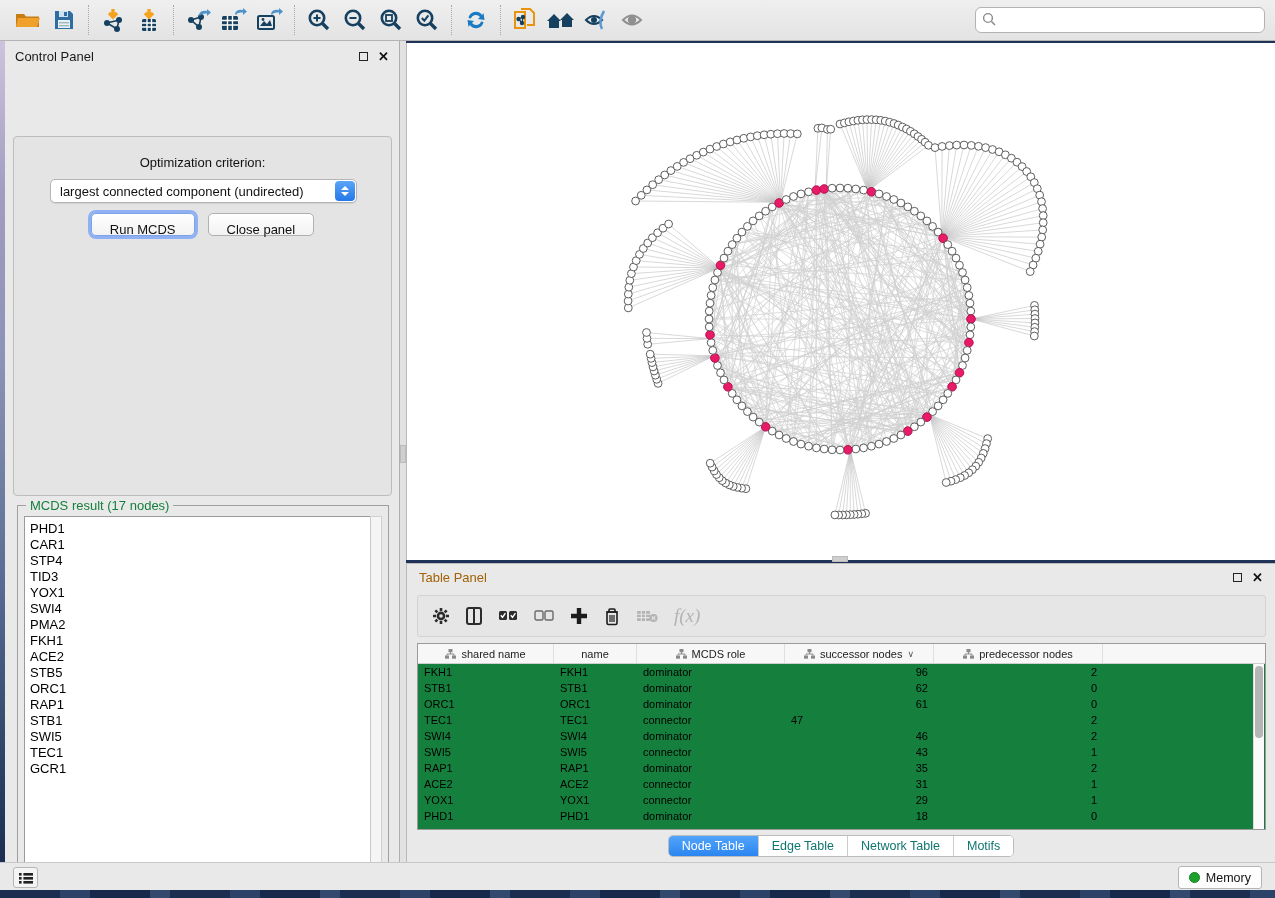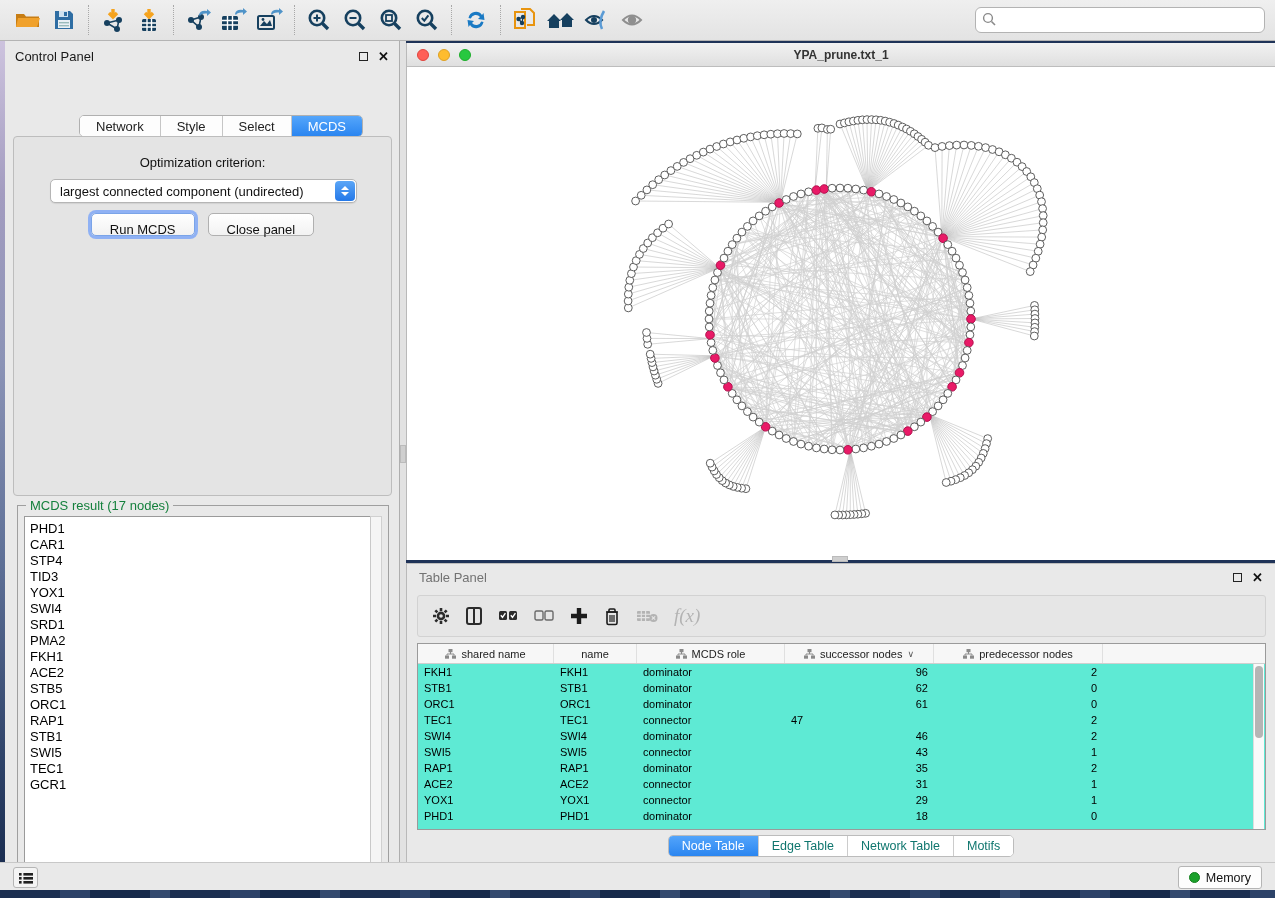--- a/index.html
+++ b/index.html
@@ -79,28 +79,28 @@
   .light.red { background:#ff5f57; border:1px solid #e0443e; }
   .light.yellow { background:#febc2e; border:1px solid #dea123; }
   .light.green { background:#28c840; border:1px solid #1dad2b; }
   .net-title { position:absolute; left:0; right:0; text-align:center; font-size:12px; font-weight:bold; color:#333; }
   .net-canvas { position:absolute; left:0; top:24px; width:869px; height:493px; background:#fff; }
 
   
   .table-panel { position:absolute; left:406px; top:563px; width:869px; height:299px;
     background:#e9e9e9; border-left:1px solid #b9b9b9; border-top:1px solid #bdbdbd; }
   .tp-head { height:26px; display:flex; align-items:center; padding:0 12px; }
-  .tp-title { font-size:13px; color:#737373; }
+  .tp-title { font-size:13px; color:#a16207; }
   .tp-toolbar { position:absolute; left:10px; top:31px; width:849px; height:42px;
     background:#e6e6e6; border:1px solid #d2d2d2; border-radius:3px; display:flex;
     align-items:center; gap:16px; padding:0 14px; }
   .tp-ic { background:none; border:none; display:flex; align-items:center; justify-content:center; height:30px; }
   .fx { font-family:"Liberation Serif", serif; font-style:italic; font-size:19px; color:#b3b3b3; }
 
-  .ntable { position:absolute; left:10px; top:79px; width:849px; height:187px; background:#5eead4;
+  .ntable { position:absolute; left:10px; top:79px; width:849px; height:187px; background:#15803d;
     border:1px solid #9a9a9a; overflow:hidden; }
   .thead { display:flex; height:20px; background:#f7f7f7; border-bottom:1px solid #cfcfcf; }
   .th { display:flex; align-items:center; justify-content:center; gap:5px; font-size:11px;
     color:#222; border-right:1px solid #e0e0e0; }
   .th .sort { font-size:9px; color:#555; }
   .c0 { width:136px; } .c1 { width:83px; } .c2 { width:148px; } .c3 { width:149px; } .c4 { width:169px; }
   .trow { display:flex; height:16px; align-items:center; }
   .tcell { font-size:11px; color:#000; padding:0 6px; overflow:hidden; white-space:nowrap; }
   .tcell.c0,.tcell.c1,.tcell.c2 { text-align:left; }
   .tcell.c3,.tcell.c4 { text-align:right; }
@@ -310,26 +310,20 @@
   <div class="wp-left"></div>
   <div class="wp-bottom"></div>
 
   <div class="control-panel">
     <div class="cp-head">
       <span class="cp-title">Control Panel</span>
       <span class="win-ctl">
         <span class="float-ic"></span>
         <span class="close-ic">✕</span>
       </span>
-    </div>
-    <div class="cp-tabs">
-      <div class="cp-tab">Network</div>
-      <div class="cp-tab">Style</div>
-      <div class="cp-tab">Select</div>
-      <div class="cp-tab active">MCDS</div>
     </div>
     <div class="cp-inner">
       <div class="opt-label">Optimization criterion:</div>
       <div class="popup">
         <span>largest connected component (undirected)</span>
         <span class="popup-step">
             <span class="chev-up"></span>
             <span class="chev-dn"></span>
           </span>
       </div>
@@ -340,49 +334,40 @@
     </div>
     <div class="fieldset">
       <span class="legend">MCDS result (17 nodes)</span>
       <div class="mcds-list">
           <div class="mcds-item">PHD1</div>
           <div class="mcds-item">CAR1</div>
           <div class="mcds-item">STP4</div>
           <div class="mcds-item">TID3</div>
           <div class="mcds-item">YOX1</div>
           <div class="mcds-item">SWI4</div>
-          <div class="mcds-item">SRD1</div>
           <div class="mcds-item">PMA2</div>
           <div class="mcds-item">FKH1</div>
           <div class="mcds-item">ACE2</div>
           <div class="mcds-item">STB5</div>
           <div class="mcds-item">ORC1</div>
           <div class="mcds-item">RAP1</div>
           <div class="mcds-item">STB1</div>
           <div class="mcds-item">SWI5</div>
           <div class="mcds-item">TEC1</div>
           <div class="mcds-item">GCR1</div>
         </div>
       <div class="mcds-scroll"></div>
     </div>
   </div>
 
   <div class="v-split">
       <div class="v-handle"></div>
     </div>
 
   <div class="net-win">
-    <div class="net-titlebar">
-      <div class="lights">
-        <span class="light red"></span>
-        <span class="light yellow"></span>
-        <span class="light green"></span>
-      </div>
-      <div class="net-title">YPA_prune.txt_1</div>
-    </div>
     <div class="net-canvas">
       <svg width="869" height="493" viewBox="0 0 869 493">
           <g stroke="#8a8a8a" stroke-width="0.7" opacity="0.4">
             <line x1="312.4" y1="200.8" x2="425.1" y2="382.8"></line>
             <line x1="312.4" y1="200.8" x2="325.2" y2="326.4"></line>
             <line x1="312.4" y1="200.8" x2="401.6" y2="379.2"></line>
             <line x1="312.4" y1="200.8" x2="540.8" y2="326.4"></line>
             <line x1="312.4" y1="200.8" x2="507.4" y2="144.2"></line>
             <line x1="312.4" y1="200.8" x2="302.2" y2="259.9"></line>
             <line x1="312.4" y1="200.8" x2="525.6" y2="344.6"></line>

